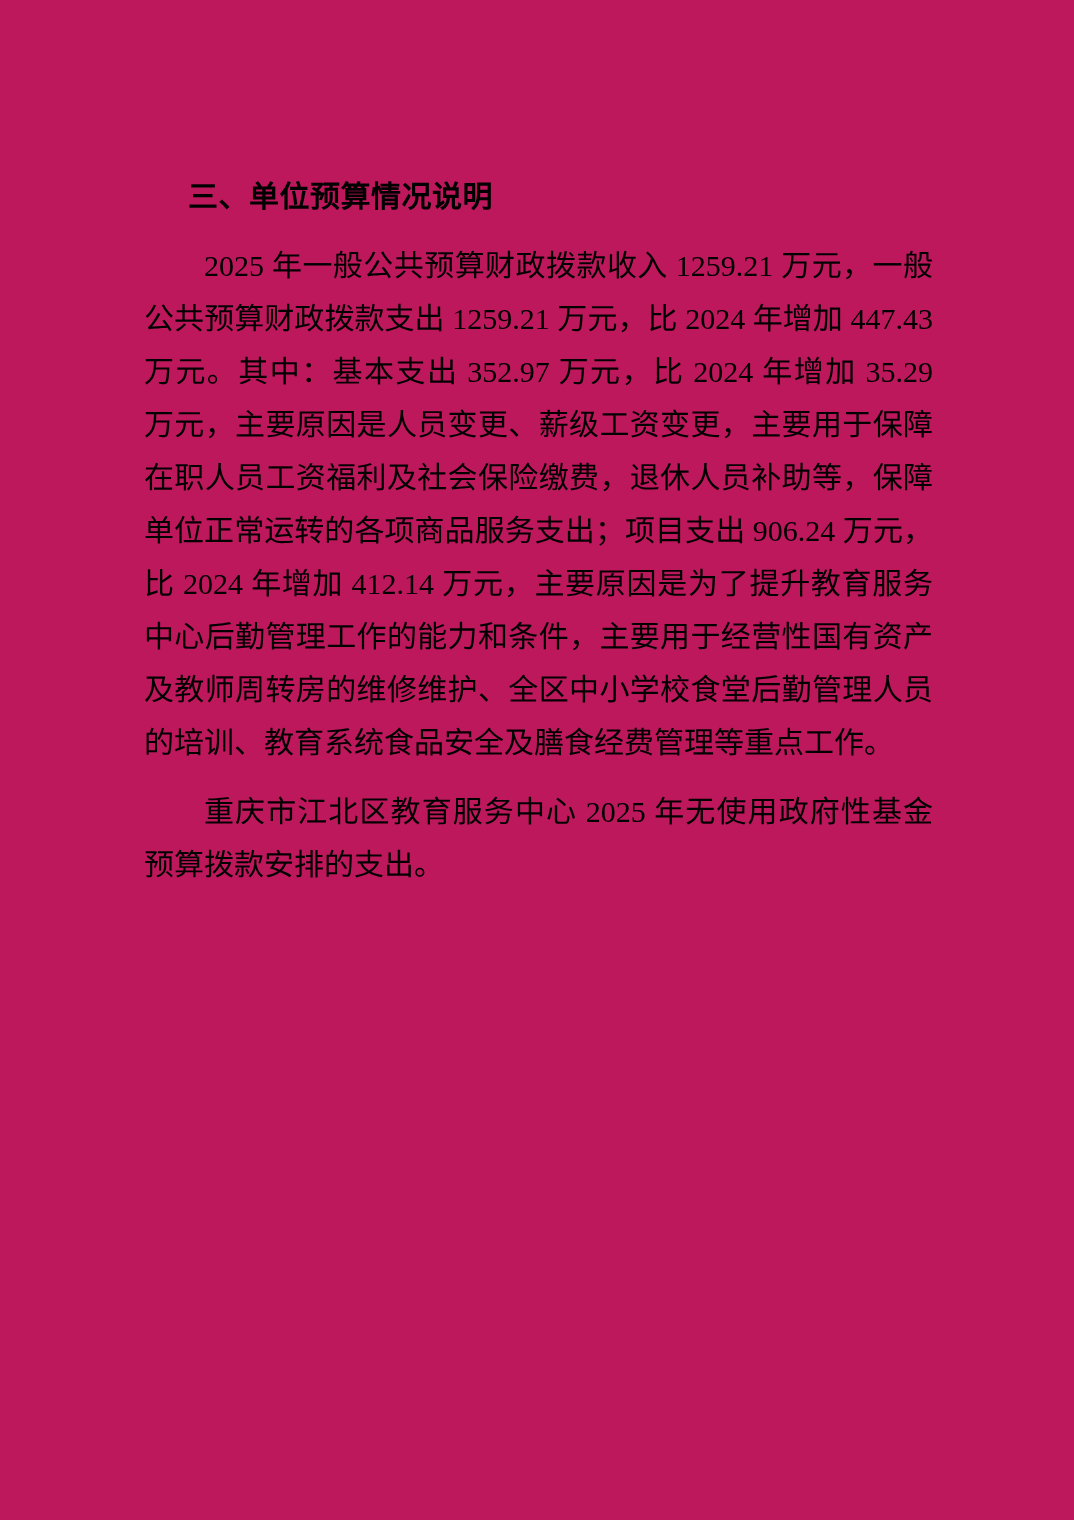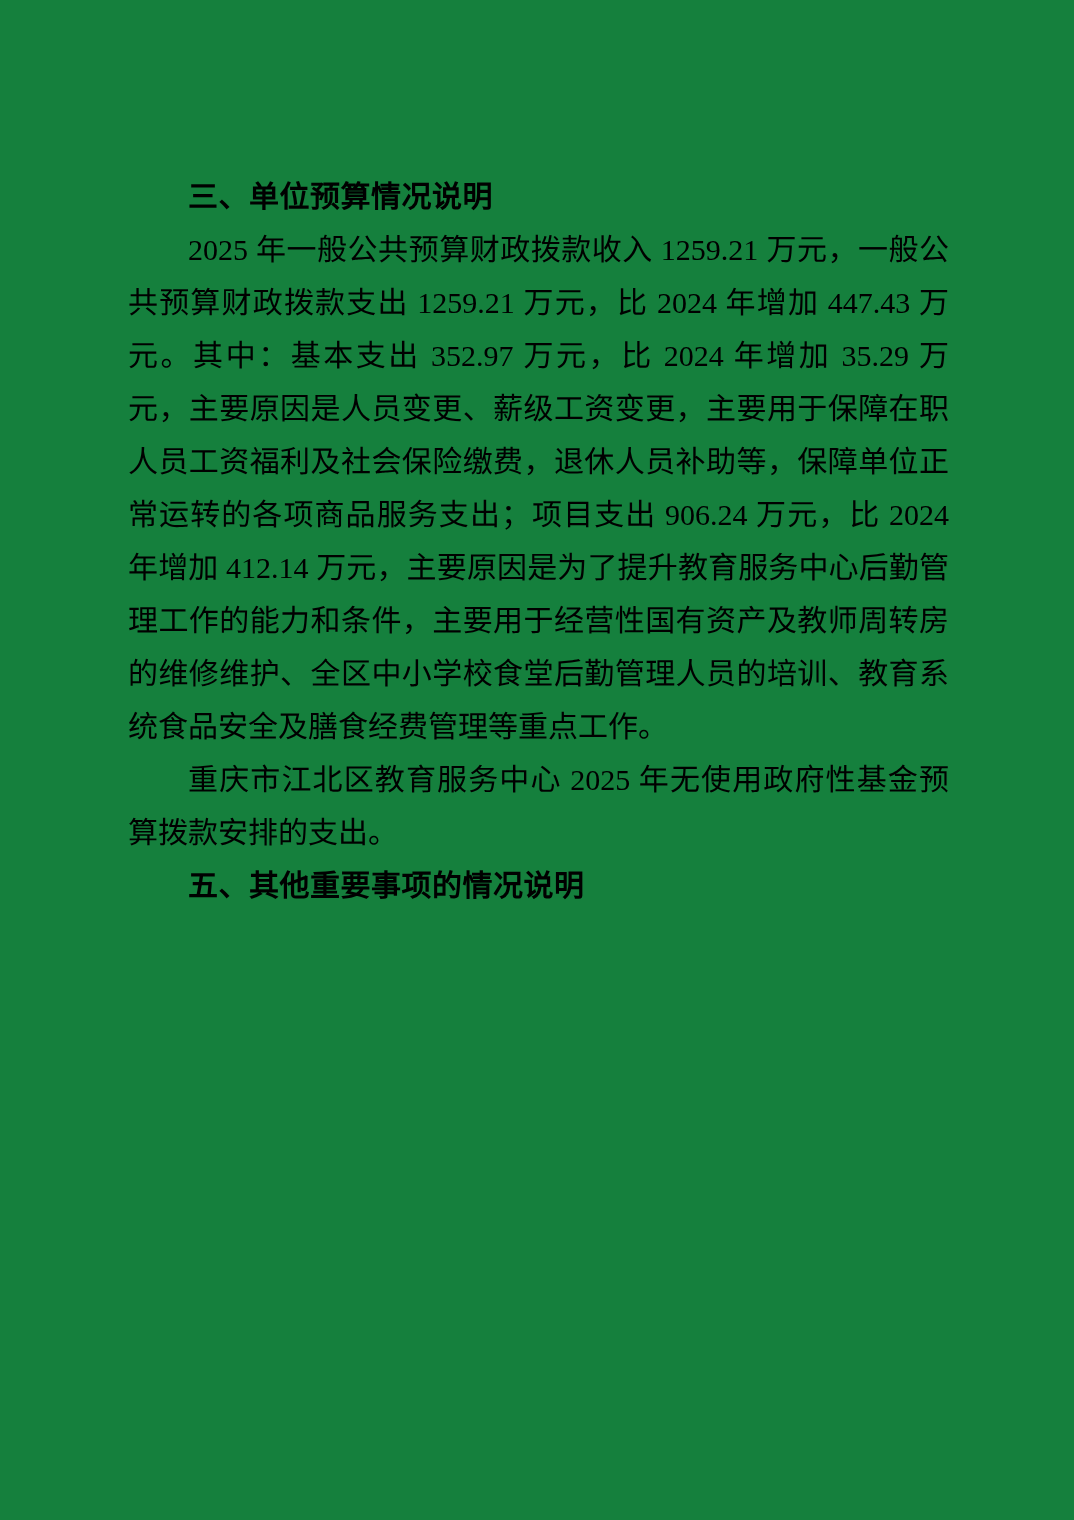--- a/index.html
+++ b/index.html
@@ -11,40 +11,40 @@
     height: 1520px;
     background: #ffffff;
     overflow: hidden;
     font-family: "Liberation Serif", "DejaVu Serif", serif;
     color: #000000;
   }
   .page {
     position: relative;
     width: 1074px;
     height: 1520px;
-    background: #15803d;
+    background: #be185d;
   }
   .content {
     position: absolute;
     left: 128px;
     top: 170px;
     width: 821px;
   }
   .section-heading {
     margin: 0;
     font-family: "Liberation Sans", "DejaVu Sans", sans-serif;
     font-weight: bold;
     font-size: 30px;
     line-height: 53px;
     text-indent: 2em;
     text-align: left;
     letter-spacing: 0.5px;
   }
   .body-para {
-    margin: 0;
+    margin: 16px;
     font-size: 30px;
     line-height: 53px;
     text-indent: 2em;
     text-align: justify;
     text-justify: inter-ideograph;
     word-break: break-all;
   }
 </style>
 </head>
 <body>
@@ -53,18 +53,17 @@
   <div class="content">
 
     <h2 class="section-heading">三、单位预算情况说明</h2>
 
     <p class="body-para">2025 年一般公共预算财政拨款收入 1259.21 万元，一般公共预算财政拨款支出 1259.21 万元，比 2024 年增加 447.43 万元。其中：基本支出 352.97 万元，比 2024 年增加 35.29 万元，主要原因是人员变更、薪级工资变更，主要用于保障在职人员工资福利及社会保险缴费，退休人员补助等，保障单位正常运转的各项商品服务支出；项目支出 906.24 万元，比 2024 年增加 412.14 万元，主要原因是为了提升教育服务中心后勤管理工作的能力和条件，主要用于经营性国有资产及教师周转房的维修维护、全区中小学校食堂后勤管理人员的培训、教育系统食品安全及膳食经费管理等重点工作。</p>
 
     <p class="body-para">重庆市江北区教育服务中心 2025 年无使用政府性基金预算拨款安排的支出。</p>
 
 
 
-    <h2 class="section-heading">五、其他重要事项的情况说明</h2>
 
 
 
   </div>
 </div>
 
 </body></html>

